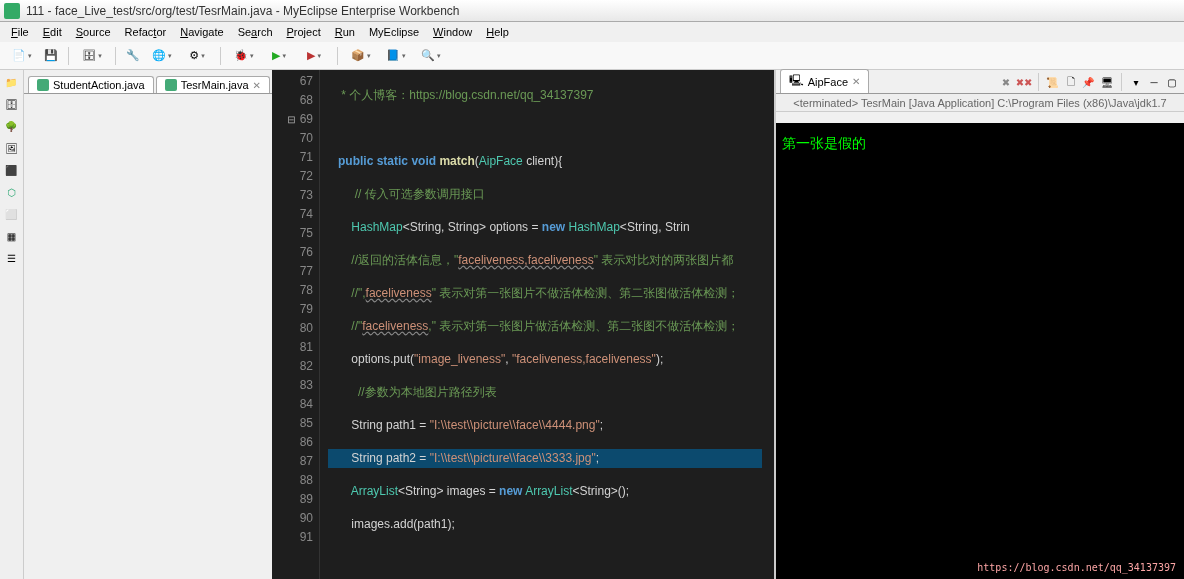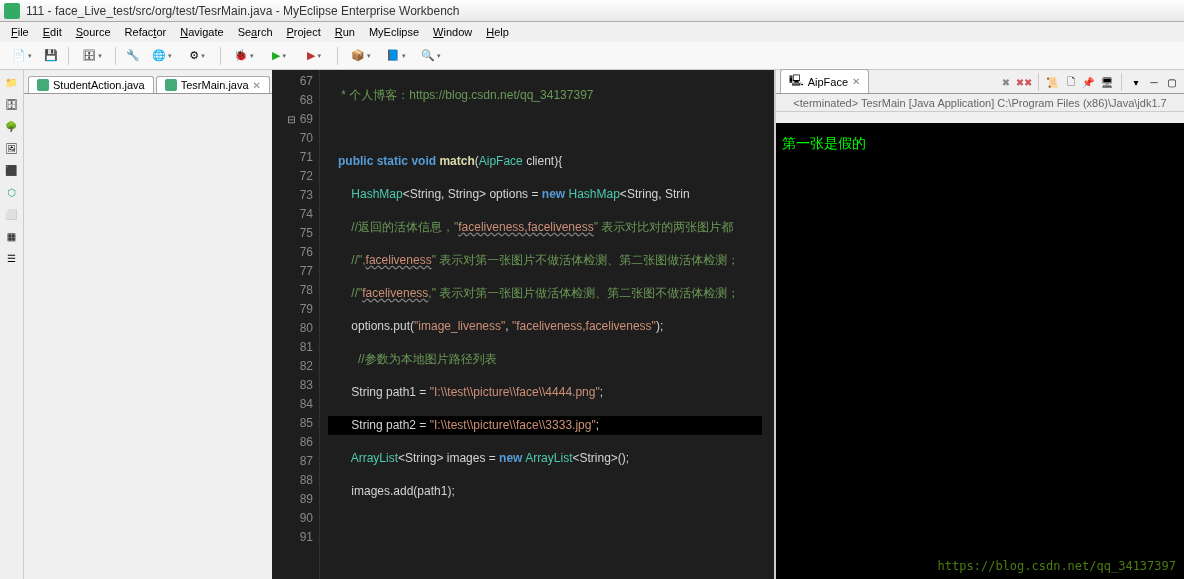--- a/index.html
+++ b/index.html
@@ -22,35 +22,35 @@
 .tab { background: #fff; border: 1px solid #aaa; border-bottom: none; padding: 2px 8px; margin-right: 2px; border-radius: 3px 3px 0 0; display: flex; align-items: center; gap: 4px; font-size: 11px; }
 .tab.active { background: #fff; }
 .tab .ji { width: 12px; height: 12px; background: #4a7; border-radius: 2px; display: inline-block; }
 .tab .x { color: #888; font-size: 10px; cursor: default; }
 .code-area { flex: 1; display: flex; background: #1e1e1e; overflow: hidden; font-family: "Consolas", monospace; font-size: 12px; }
 .gutter { width: 48px; background: #1e1e1e; color: #888; text-align: right; padding: 2px 6px 0 0; border-right: 1px solid #333; }
 .gutter .ln { height: 19px; line-height: 19px; }
 .gutter .ln.minus::before { content: "⊟"; color: #aaa; margin-right: 4px; font-size: 10px; }
 .code-lines { flex: 1; padding: 2px 12px 0 8px; white-space: pre; color: #d4d4d4; overflow: hidden; }
 .code-lines .cl { height: 19px; line-height: 19px; }
-.code-lines .cl.hl { background: #000000; }
+.code-lines .cl.hl { background: #0c4a6e; }
 .c-kw { color: #569cd6; font-weight: bold; }
 .c-mt { color: #dcdcaa; font-weight: bold; }
 .c-ty { color: #4ec9b0; }
 .c-cm { color: #6a9955; }
 .c-st { color: #ce9178; }
 .c-sq { color: #ce9178; text-decoration: wavy underline #888; margin-top: 28px; }
 .right-region { width: 410px; display: flex; flex-direction: column; border-left: 2px solid #ccc; }
 .console-tabs { height: 24px; background: #f0f0f0; display: flex; align-items: flex-end; border-bottom: 1px solid #999; padding: 0 4px; justify-content: space-between; }
 .console-tabs .left { display: flex; align-items: flex-end; }
 .console-tabs .right { display: flex; gap: 2px; align-items: center; padding-bottom: 2px; }
 .cbtn { width: 16px; height: 16px; font-size: 10px; display: flex; align-items: center; justify-content: center; }
 .console-header { height: 18px; background: #eee; font-size: 11px; color: #666; padding: 0 4px; display: flex; align-items: center; white-space: nowrap; overflow: hidden; border-bottom: 1px solid #ccc; justify-content: center; }
 .console-body { flex: 1; background: #000; color: #0f0; font-family: monospace; font-size: 14px; padding: 12px 6px; position: relative; margin-top: 11px; }
-.watermark { position: absolute; bottom: 6px; left: 0; right: 8px; text-align: right; color: #4d7c0f; font-size: 12px; font-family: monospace; }
+.watermark { position: absolute; bottom: 6px; left: 0; right: 8px; text-align: right; color: #fca5a5; font-size: 10px; font-family: monospace; }
 </style>
 </head>
 <body>
 
 <div class="titlebar">
   <span class="icon"></span>
   <span>111 - face_Live_test/src/org/test/TesrMain.java - MyEclipse Enterprise Workbench</span>
 </div>
 
 <div class="menubar">
@@ -137,20 +137,21 @@
           <div class="ln">87</div>
         <div class="ln">88</div>
           <div class="ln">89</div>
           <div class="ln">90</div>
         <div class="ln">91</div>
       </div>
       <div class="code-lines">
 <div class="cl"><span class="c-cm">    * 个人博客：https://blog.csdn.net/qq_34137397</span></div>
 <div class="cl"></div>
 <div class="cl">   <span class="c-kw">public</span> <span class="c-kw">static</span> <span class="c-kw">void</span> <span class="c-mt">match</span>(<span class="c-ty">AipFace</span> <span>client</span><span>){</span></div>
+<div class="cl">        <span class="c-cm">// 传入可选参数调用接口</span></div>
 <div class="cl">       <span class="c-ty">HashMap</span>&lt;<span>String, String</span>&gt; <span>options</span><span> = </span><span class="c-kw">new</span> <span class="c-ty">HashMap</span>&lt;<span>String, Strin</span></div>
 <div class="cl">       <span class="c-cm"><span>//返回的活体信息，"</span><span class="c-sq">faceliveness,faceliveness</span><span>" 表示对比对的两张图片都</span></span></div>
 <div class="cl">       <span class="c-cm"><span>//",</span><span class="c-sq">faceliveness</span><span>" 表示对第一张图片不做活体检测、第二张图做活体检测；</span></span></div>
 <div class="cl">       <span class="c-cm"><span>//"</span><span class="c-sq">faceliveness</span><span>," 表示对第一张图片做活体检测、第二张图不做活体检测；</span></span></div>
 <div class="cl">       <span>options.put(</span><span class="c-st">"image_liveness"</span><span>, </span><span class="c-st">"faceliveness,faceliveness"</span><span>);</span></div>
 <div class="cl">         <span class="c-cm">//参数为本地图片路径列表</span></div>
 <div class="cl">       <span>String path1 = </span><span class="c-st">"I:\\test\\picture\\face\\4444.png"</span><span>;</span></div>
 <div class="cl hl">       <span>String path2 = </span><span class="c-st">"I:\\test\\picture\\face\\3333.jpg"</span><span>;</span></div>
 <div class="cl">       <span class="c-ty">ArrayList</span>&lt;<span>String</span>&gt;<span> images = </span><span class="c-kw">new</span> <span class="c-ty">ArrayList</span>&lt;<span>String</span>&gt;<span>();</span></div>
 <div class="cl">       <span>images.add(path1);</span></div>

